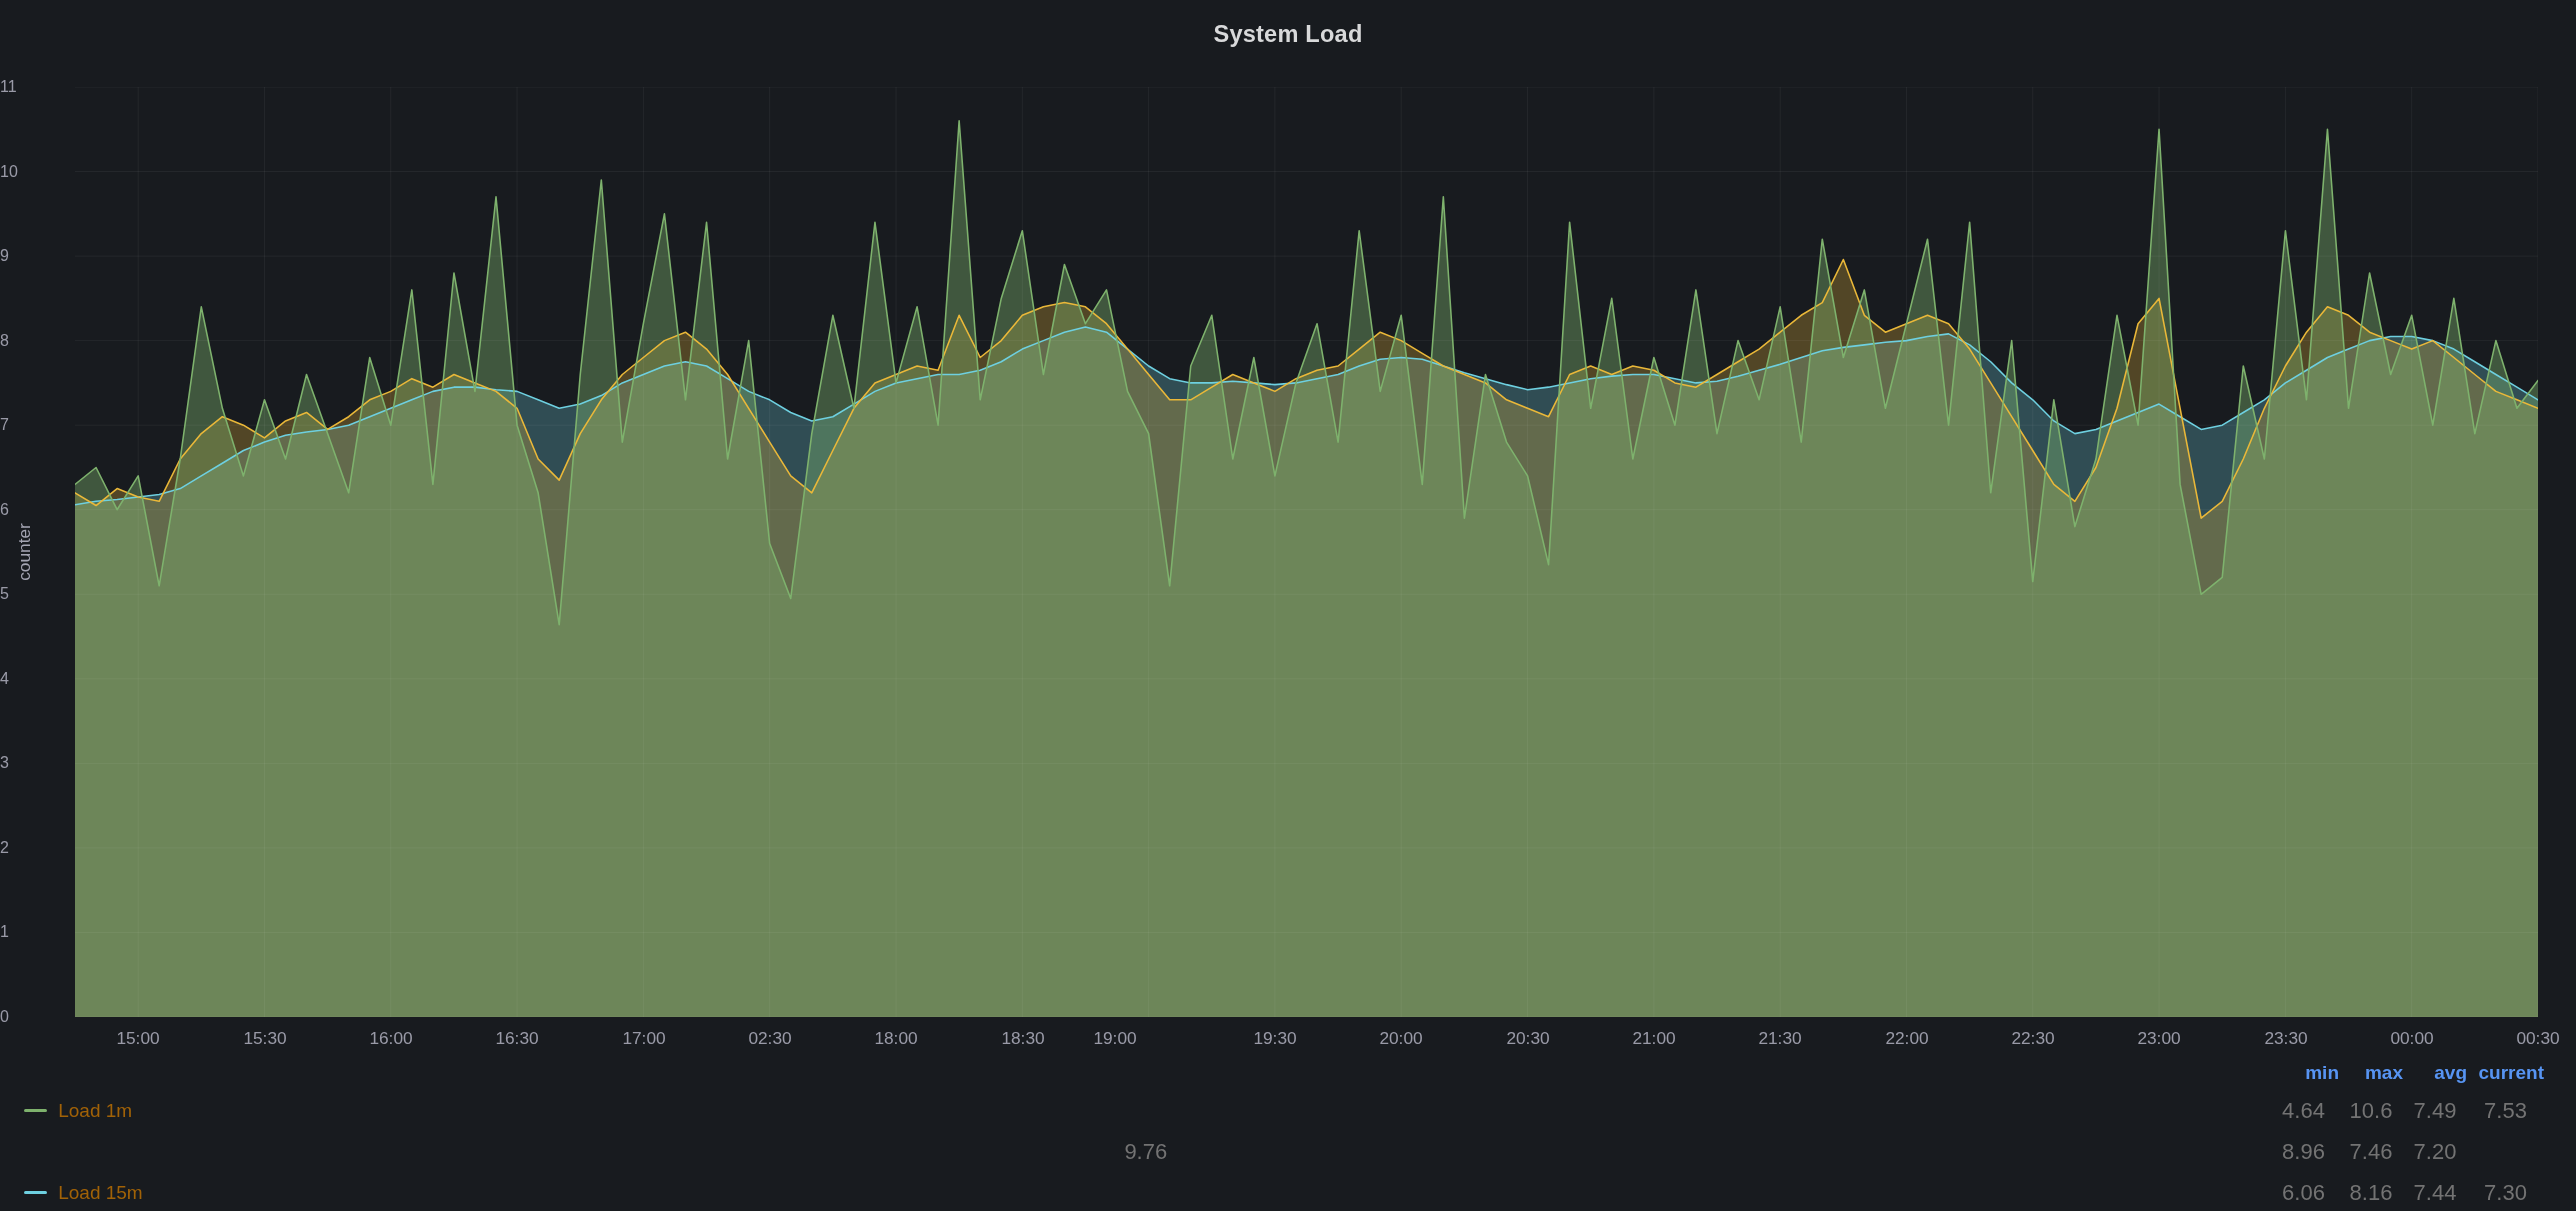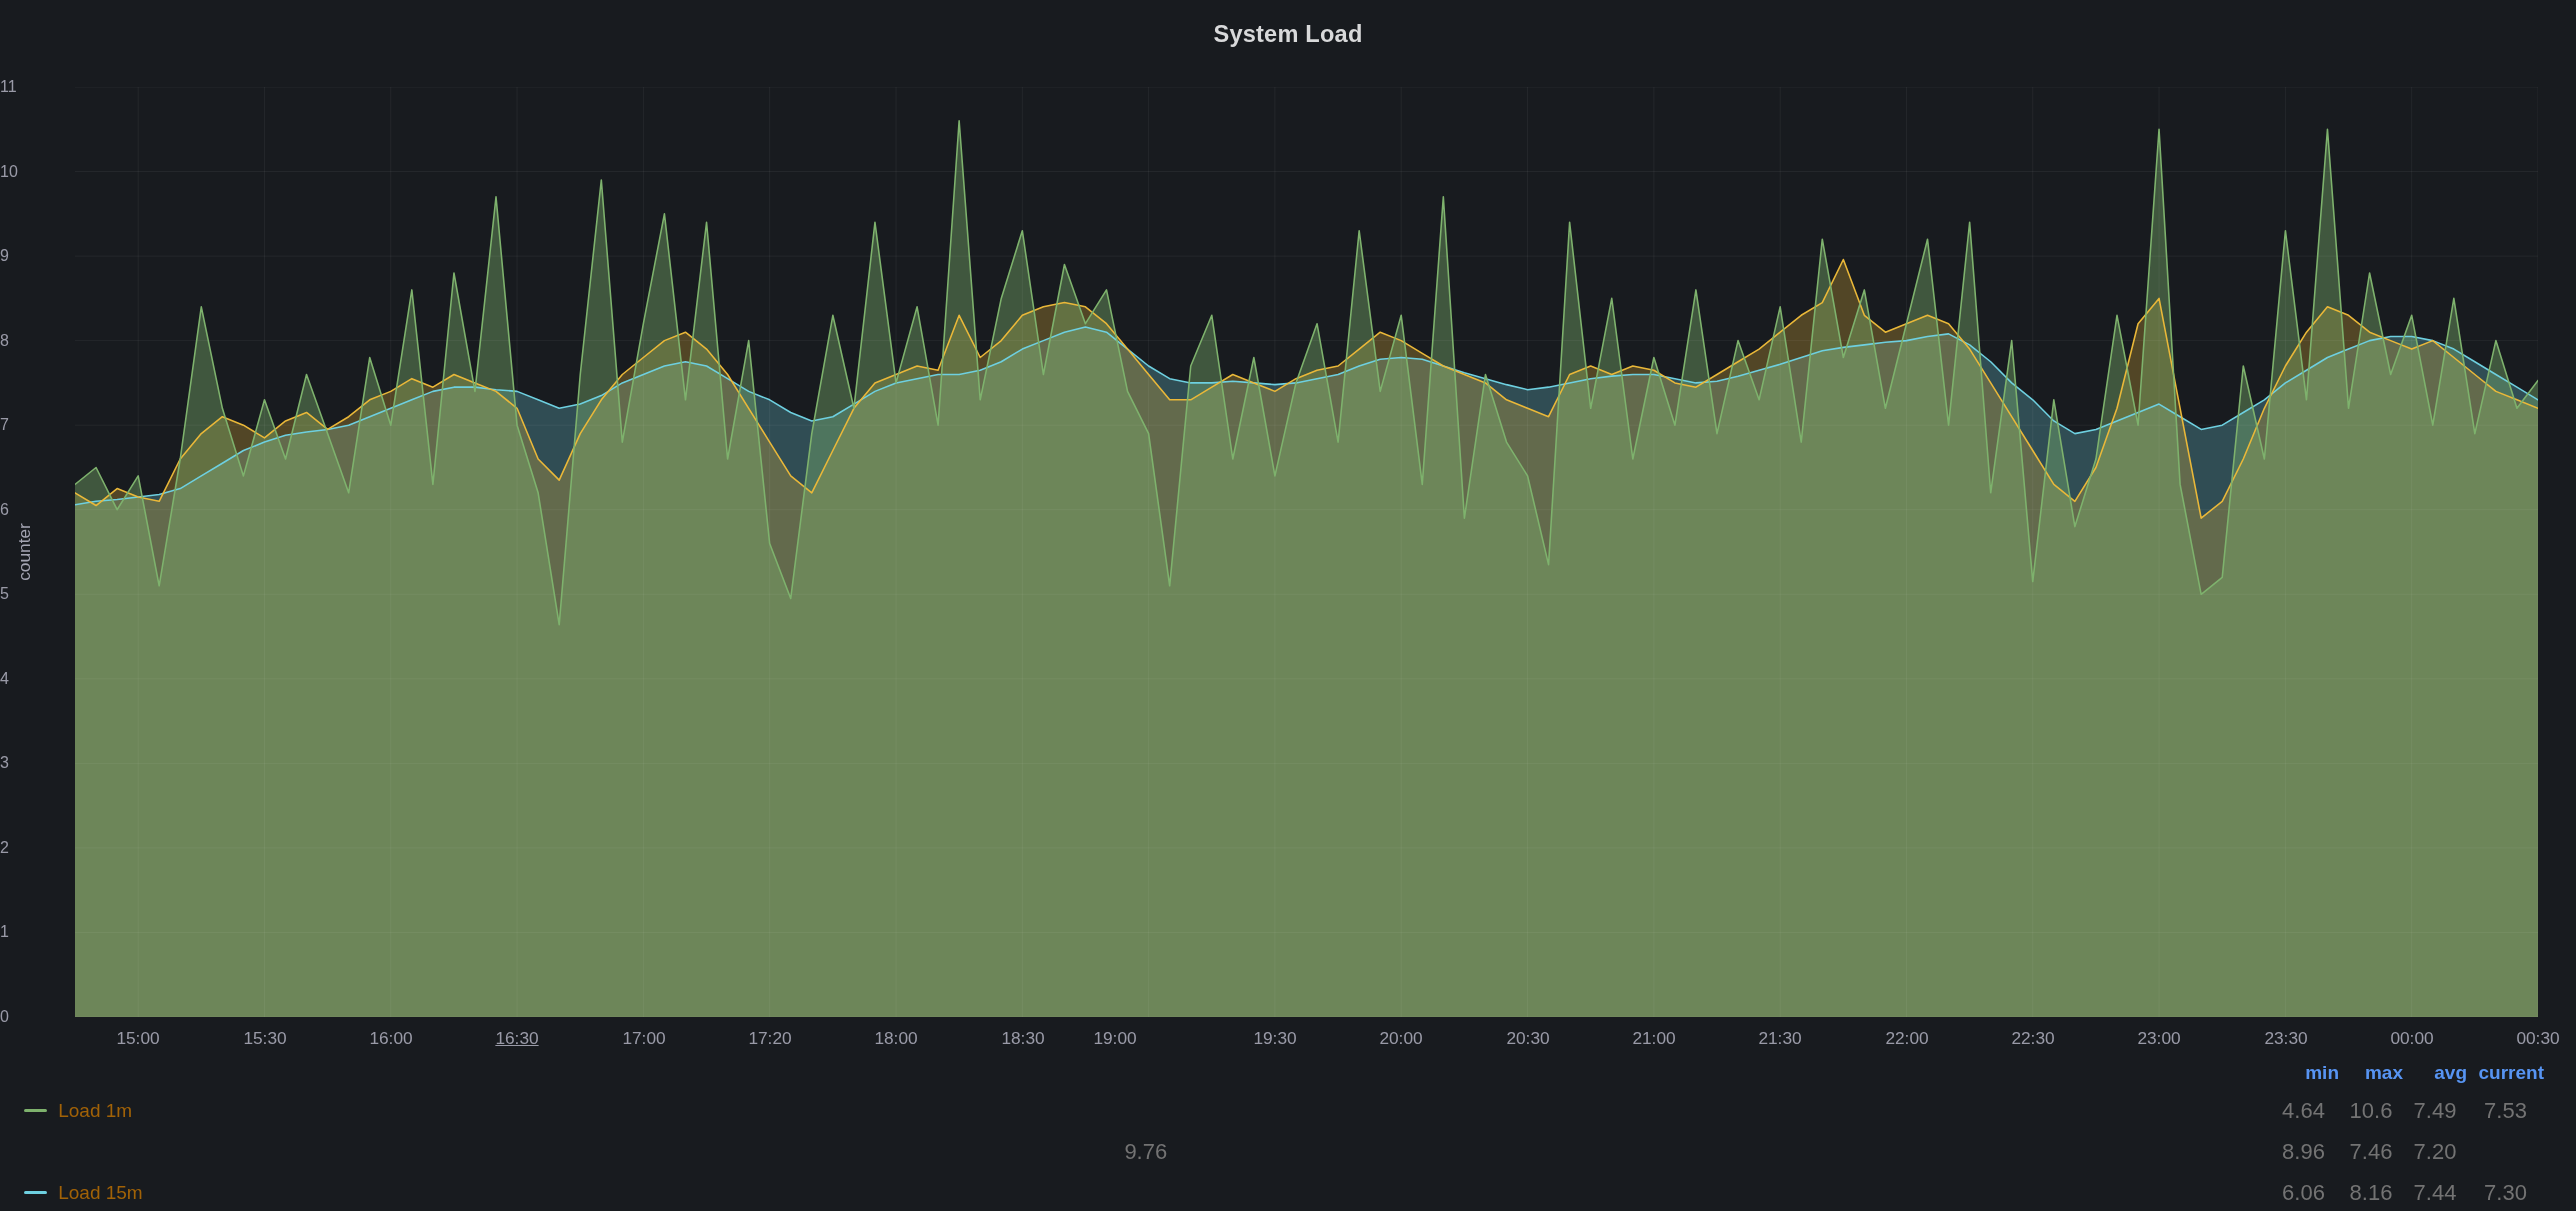--- a/index.html
+++ b/index.html
@@ -58,23 +58,23 @@
     <div class="y-tick" style="top: 415px;">7</div>
     <div class="y-tick" style="top: 331px;">8</div>
     <div class="y-tick" style="top: 246px;">9</div>
     <div class="y-tick" style="top: 162px;">10</div>
     <div class="y-tick" style="top: 77px;">11</div>
   </div>
 <div id="x-labels">
     <div class="x-tick" style="left: 91px;">15:00</div>
     <div class="x-tick" style="left: 218px;">15:30</div>
     <div class="x-tick" style="left: 344px;">16:00</div>
-    <div class="x-tick" style="left: 470px; text-decoration: underline;">16:30</div>
+    <div class="x-tick" style="left: 470px;">16:30</div>
     <div class="x-tick" style="left: 597px;">17:00</div>
-    <div class="x-tick" style="left: 723px;">17:20</div>
+    <div class="x-tick" style="left: 723px;">02:30</div>
     <div class="x-tick" style="left: 849px;">18:00</div>
     <div class="x-tick" style="left: 976px;">18:30</div>
     <div class="x-tick" style="left: 1068px;">19:00</div>
     <div class="x-tick" style="left: 1228px;">19:30</div>
     <div class="x-tick" style="left: 1354px;">20:00</div>
     <div class="x-tick" style="left: 1481px;">20:30</div>
     <div class="x-tick" style="left: 1607px;">21:00</div>
     <div class="x-tick" style="left: 1733px;">21:30</div>
     <div class="x-tick" style="left: 1860px;">22:00</div>
     <div class="x-tick" style="left: 1986px;">22:30</div>

